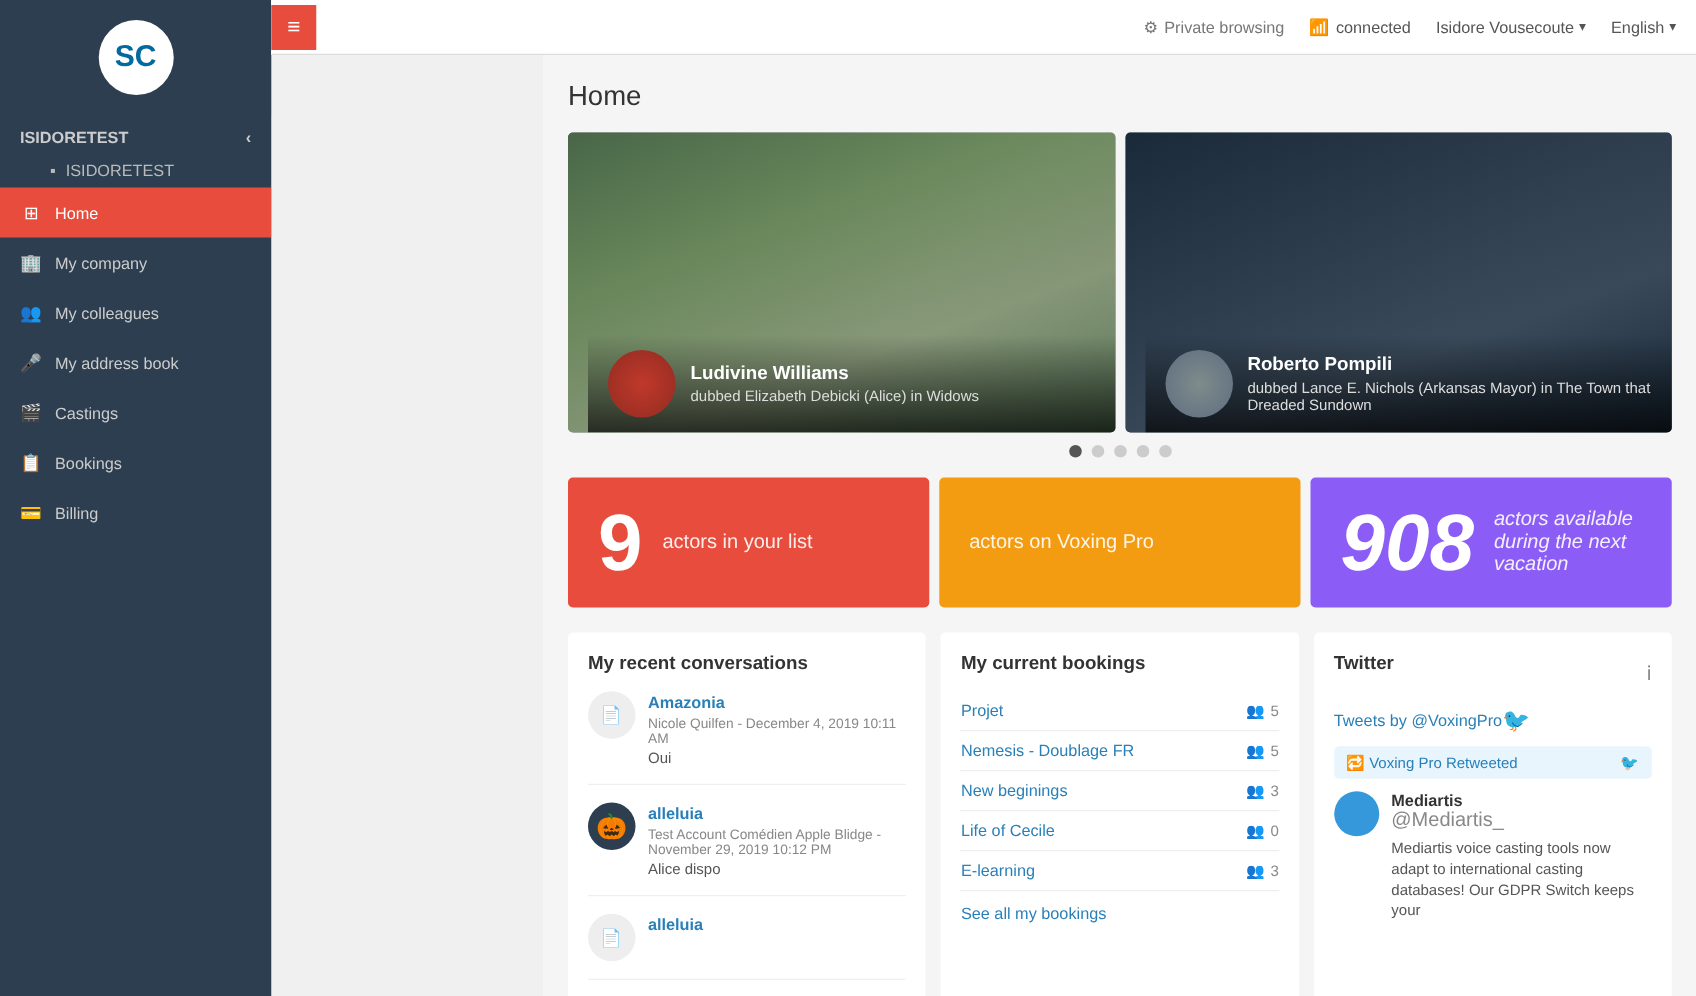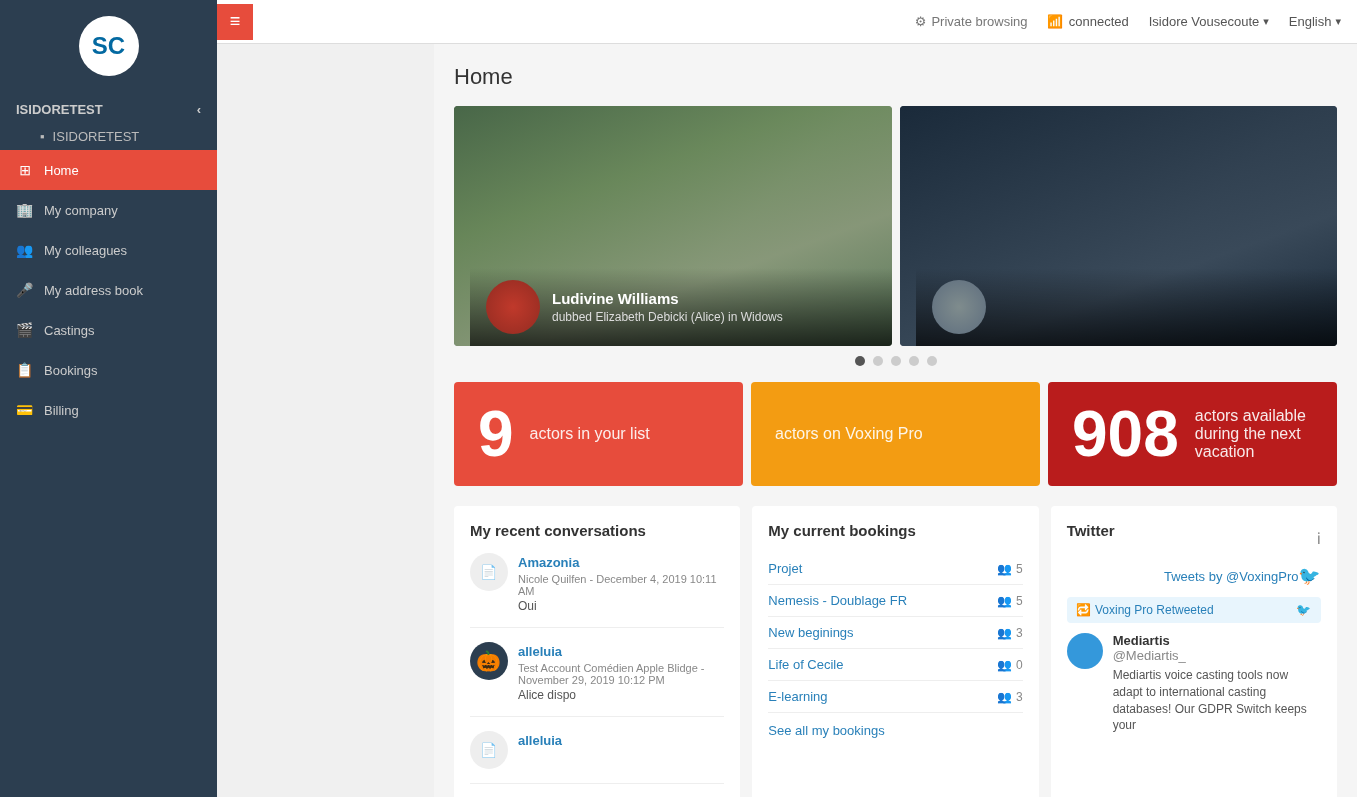--- a/index.html
+++ b/index.html
@@ -188,21 +188,21 @@
     .stat-card {
       flex: 1;
       padding: 20px 24px;
       border-radius: 4px;
       display: flex;
       align-items: center;
       gap: 16px;
     }
     .stat-card.red { background: #e74c3c; }
     .stat-card.yellow { background: #f39c12; }
-    .stat-card.teal { background: #b91c1c; }
+    .stat-card.teal { background: #8b5cf6; font-style: italic; }
     .stat-num {
       font-size: 64px;
       font-weight: bold;
       color: white;
       line-height: 1;
     }
     .stat-label {
       font-size: 16px;
       color: white;
       opacity: 0.9;
@@ -376,20 +376,24 @@
         <div class="actor-info">
           <h3>Ludivine Williams</h3>
           <p>dubbed Elizabeth Debicki (Alice) in Widows</p>
         </div>
       </div>
     </div>
     <div class="carousel-item carousel-bg-right">
       <div style="position:absolute;top:0;left:0;right:0;bottom:0;background:linear-gradient(160deg,#1a2a3a,#2a3a4a,#3a4a5a,#1a2a3a);opacity:0.9;"></div>
       <div class="carousel-overlay">
         <div class="actor-thumb actor-thumb-right"></div>
+        <div class="actor-info">
+          <h3>Roberto Pompili</h3>
+          <p>dubbed Lance E. Nichols (Arkansas Mayor) in The Town that Dreaded Sundown</p>
+        </div>
       </div>
     </div>
   </div>
 
   <div class="carousel-dots">
     <div class="dot active"></div>
     <div class="dot"></div>
     <div class="dot"></div>
     <div class="dot"></div>
     <div class="dot"></div>
@@ -480,38 +484,38 @@
       </div>
 
       <a class="see-all">See all my bookings</a>
     </div>
 
     <div class="bottom-card">
       <div class="twitter-header">
         <h3>Twitter</h3>
         <span style="color:#888;cursor:pointer;">ℹ</span>
       </div>
-      <div style="display:flex;align-items:center;justify-content:flex-end;margin-bottom:10px;">
+      <div style="display:flex;align-items:center;justify-content:flex-start;margin-bottom:10px;">
         <div class="tweets-by">
           <span>Tweets by</span>
           <span style="color:#2980b9;">@VoxingPro</span>
         </div>
         <span style="color:#1da1f2;font-size:18px;">🐦</span>
       </div>
       <div class="retweet-banner">
         <div>
           <span>🔁</span>
           <span>Voxing Pro Retweeted</span>
         </div>
         <span style="color:#1da1f2;">🐦</span>
       </div>
       <div class="tweet-item">
         <div class="tweet-avatar"></div>
         <div class="tweet-content">
           <div style="font-weight:bold;color:#333;font-size:13px;">Mediartis</div>
-          <div style="color:#888;font-size:13px;">@Mediartis_</div>
+          <div style="color:#888;font-size:16px;">@Mediartis_</div>
           <div style="color:#555;font-size:12px;margin-top:4px;line-height:1.4;">Mediartis voice casting tools now adapt to international casting databases! Our GDPR Switch keeps your</div>
         </div>
       </div>
     </div>
 
   </div>
 </div>
 
 </body></html>

